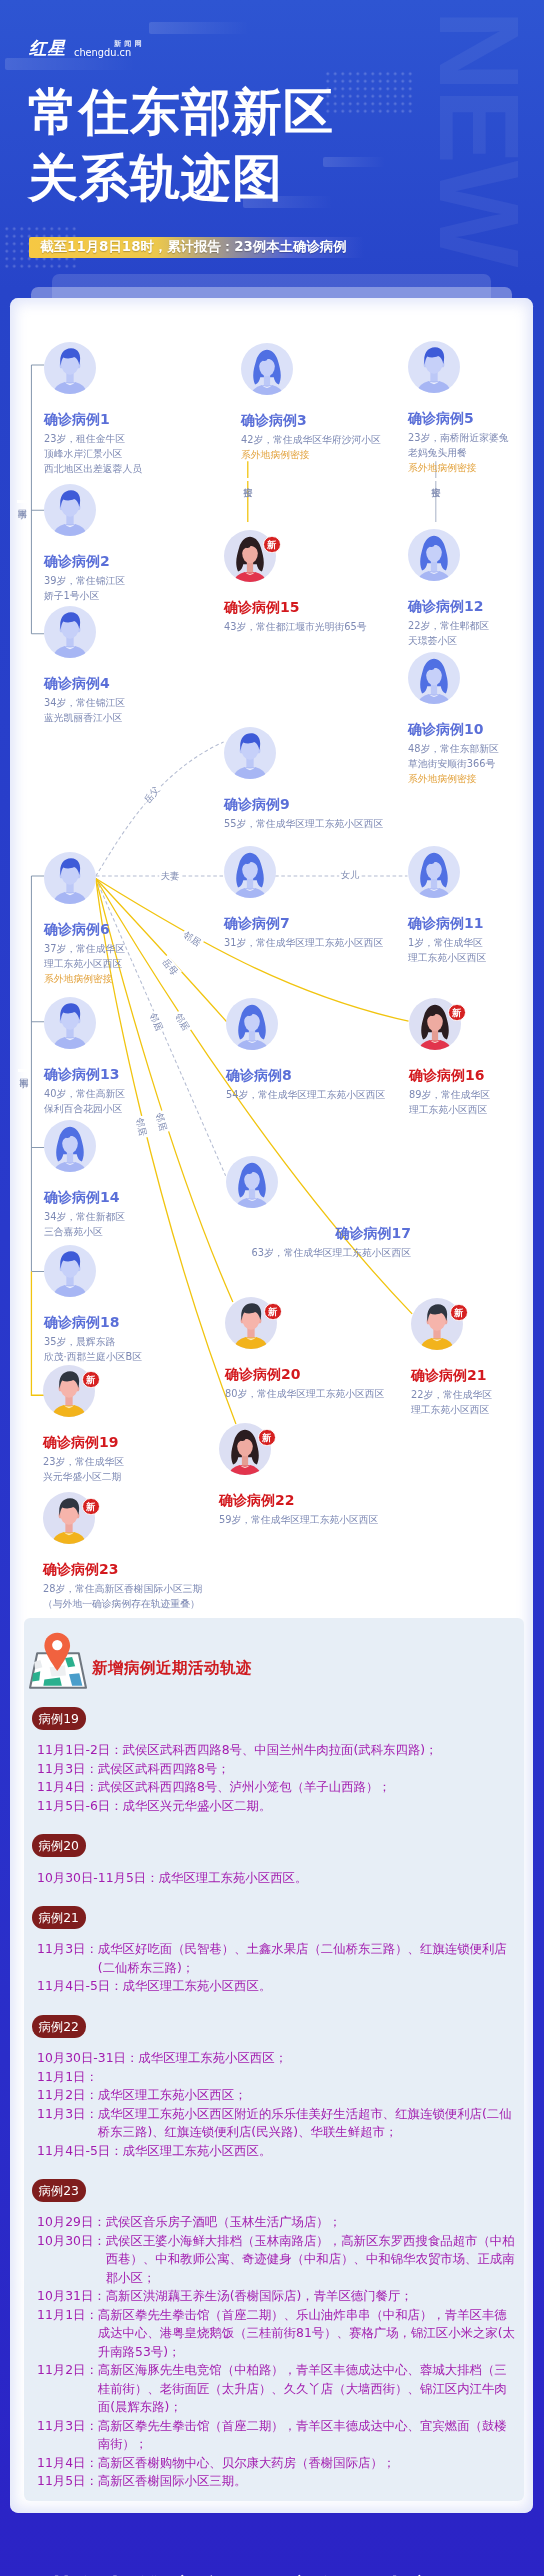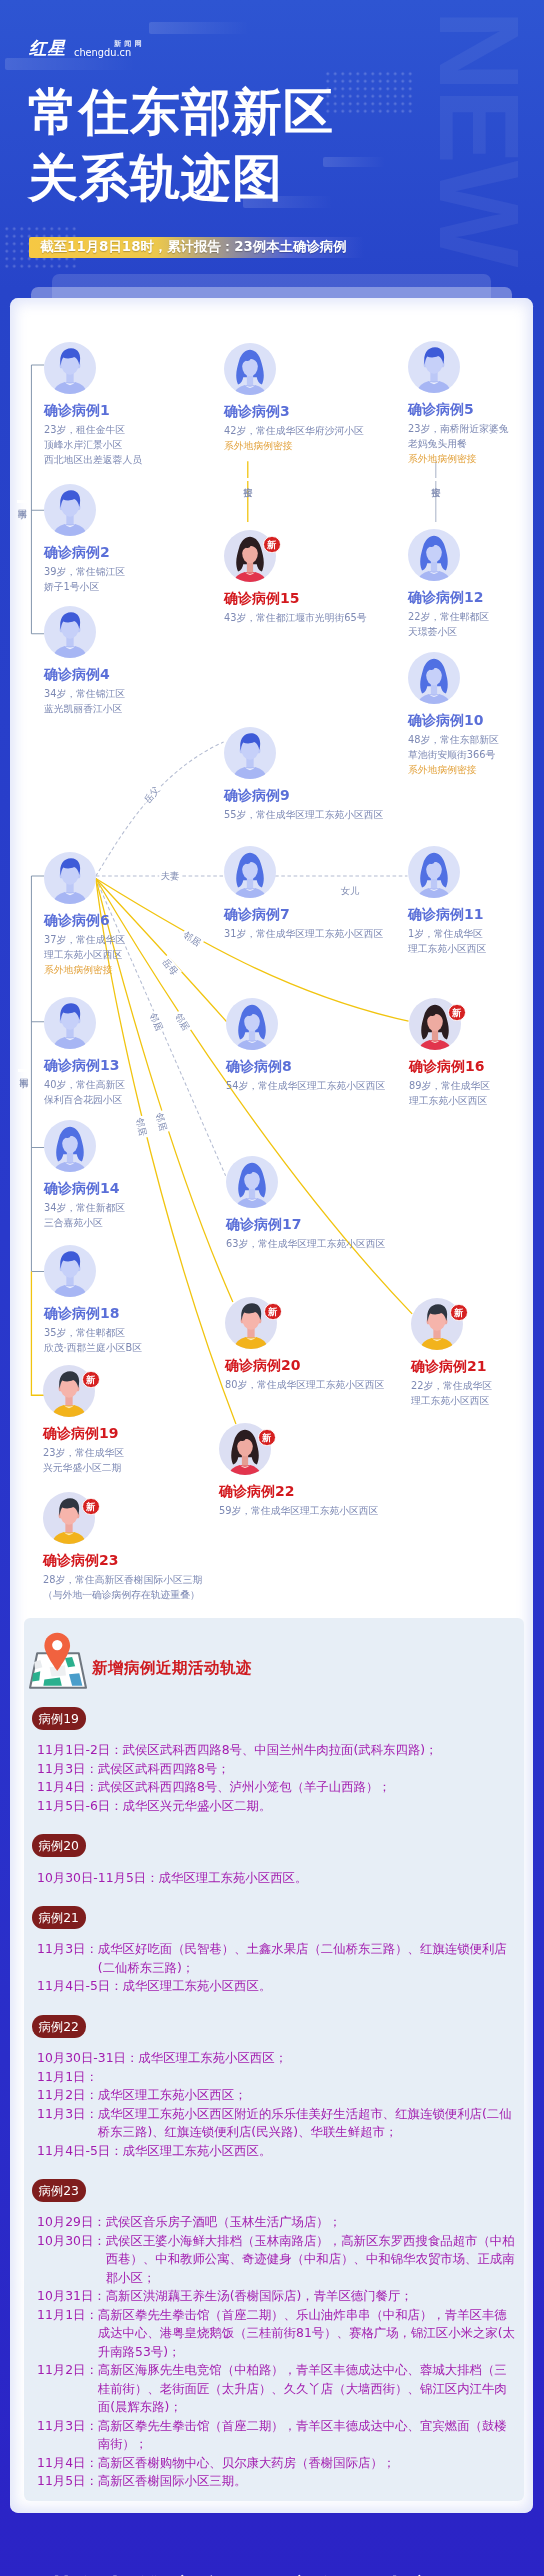--- a/index.html
+++ b/index.html
@@ -30,21 +30,21 @@
   .layer1 { position:absolute; left:52px; top:274px; width:439px; height:41px; border-radius:7.2px; background:rgba(255,255,255,0.14); }
   .layer2 { position:absolute; left:31px; top:287px; width:481px; height:31px; border-radius:7.2px; background:rgba(255,255,255,0.34); }
   .card { position:absolute; left:10.3px; top:298px; width:523px; height:2215px; border-radius:8.2px; background:#fff;
     box-shadow: inset 0 0 13.4px 4.1px rgba(214,220,248,0.8); }
   .lines { position:absolute; left:0; top:0; z-index:2; }
   .case { position:absolute; z-index:3; width:185px; }
   .av { position:relative; width:52px; height:52px; }
   .av svg { width:52px; height:52px; display:block; }
   .nbadge { position:absolute; left:39px; top:5.7px; width:15.5px; height:15.5px; border-radius:50%; background:#d62121;
     border:1px solid #fff; color:#fff; font-weight:700; font-size:9.3px; line-height:15.5px; text-align:center; }
-  .cname { margin-top:8px; font-size:14px; line-height:16.5px; font-weight:700; color:#5a6fd8; white-space:nowrap; }
+  .cname { margin-top:17px; font-size:14px; line-height:16.5px; font-weight:700; color:#5a6fd8; white-space:nowrap; }
   .case.new .cname { color:#d3191e; }
   .cdet { font-size:9.8px; line-height:15px; color:#7c88b3; white-space:nowrap; }
   .cdet.first { margin-top:3.6px; }
   .cnote { font-size:9.8px; line-height:15px; color:#e3a33e; white-space:nowrap; }
   .rlabel { position:absolute; z-index:4; font-size:9.3px; line-height:10.3px; color:#7d89b0; background:#fff; padding:1px 1.5px;
     white-space:nowrap; }
   .rlabel.vert { writing-mode:vertical-rl; padding:1.5px 0.5px; }
   
   .traj { position:absolute; left:24px; top:1618px; width:500px; height:883px; border-radius:6.2px; background:#e7eef6; z-index:3; }
   .map-icon { position:absolute; left:5.2px; top:13px; width:58px; height:58px; }
@@ -165,21 +165,21 @@
     <path d="M186 1705 C210 1900 300 2350 458 2764"></path>
   </g>
 </svg>
 
 <div class="rlabel vert" style="left:16.5px;top:500px;">同事</div>
 <div class="rlabel vert" style="left:18px;top:1069px;">同事</div>
 <div class="rlabel vert" style="left:242px;top:478px;">密接</div>
 <div class="rlabel vert" style="left:430px;top:478px;">密接</div>
 <div class="rlabel" style="left:152px;top:795px;transform:translate(-50%,-50%) rotate(-52deg);">岳父</div>
 <div class="rlabel" style="left:170px;top:876px;transform:translate(-50%,-50%);">夫妻</div>
-<div class="rlabel" style="left:350px;top:875px;transform:translate(-50%,-50%);margin-top:16px;">女儿</div>
+<div class="rlabel" style="left:350px;top:875px;transform:translate(-50%,-50%);">女儿</div>
 <div class="rlabel" style="left:192px;top:939px;transform:translate(-50%,-50%) rotate(32deg);">邻居</div>
 <div class="rlabel" style="left:170px;top:967px;transform:translate(-50%,-50%) rotate(50deg);">岳母</div>
 <div class="rlabel" style="left:182px;top:1022px;transform:translate(-50%,-50%) rotate(58deg);">邻居</div>
 <div class="rlabel" style="left:156px;top:1022px;transform:translate(-50%,-50%) rotate(66deg);">邻居</div>
 <div class="rlabel" style="left:161px;top:1122px;transform:translate(-50%,-50%) rotate(74deg);">邻居</div>
 <div class="rlabel" style="left:141px;top:1127px;transform:translate(-50%,-50%) rotate(78deg);">邻居</div>
 
 <div class="case" style="left:44px;top:342px;">
   <div class="av">
       <svg viewBox="0 0 100 100">
@@ -196,21 +196,21 @@
   <div class="av">
       <svg viewBox="0 0 100 100">
         <use href="#av-m"></use>
       </svg>
     </div>
   <div class="cname">确诊病例2</div>
   <div class="cdet first">39岁，常住锦江区</div>
   <div class="cdet">娇子1号小区</div>
 </div>
 
-<div class="case" style="left:224px;top:343px;">
+<div class="case" style="left:241px;top:343px;">
   <div class="av">
       <svg viewBox="0 0 100 100">
         <use href="#av-f"></use>
       </svg>
     </div>
   <div class="cname">确诊病例3</div>
   <div class="cdet first">42岁，常住成华区华府沙河小区</div>
   <div class="cnote">系外地病例密接</div>
 </div>
 
@@ -351,38 +351,38 @@
       <svg viewBox="0 0 100 100">
         <use href="#av-fn"></use>
       </svg>
     <span class="nbadge">新</span>
     </div>
   <div class="cname">确诊病例16</div>
   <div class="cdet first">89岁，常住成华区</div>
   <div class="cdet">理工东苑小区西区</div>
 </div>
 
-<div class="case" style="left:226px;top:1156px;">
+<div class="case" style="left:226px;top:1156px;text-align:right;">
   <div class="av">
       <svg viewBox="0 0 100 100">
         <use href="#av-f"></use>
       </svg>
     </div>
   <div class="cname">确诊病例17</div>
   <div class="cdet first">63岁，常住成华区理工东苑小区西区</div>
 </div>
 
 <div class="case" style="left:44px;top:1245px;">
   <div class="av">
       <svg viewBox="0 0 100 100">
         <use href="#av-m"></use>
       </svg>
     </div>
   <div class="cname">确诊病例18</div>
-  <div class="cdet first">35岁，常住郫都区</div>
+  <div class="cdet first">35岁，晨辉东路</div>
   <div class="cdet">欣茂·西郡兰庭小区B区</div>
 </div>
 
 <div class="case new" style="left:43px;top:1365px;">
   <div class="av">
       <svg viewBox="0 0 100 100">
         <use href="#av-mn"></use>
       </svg>
     <span class="nbadge">新</span>
     </div>

